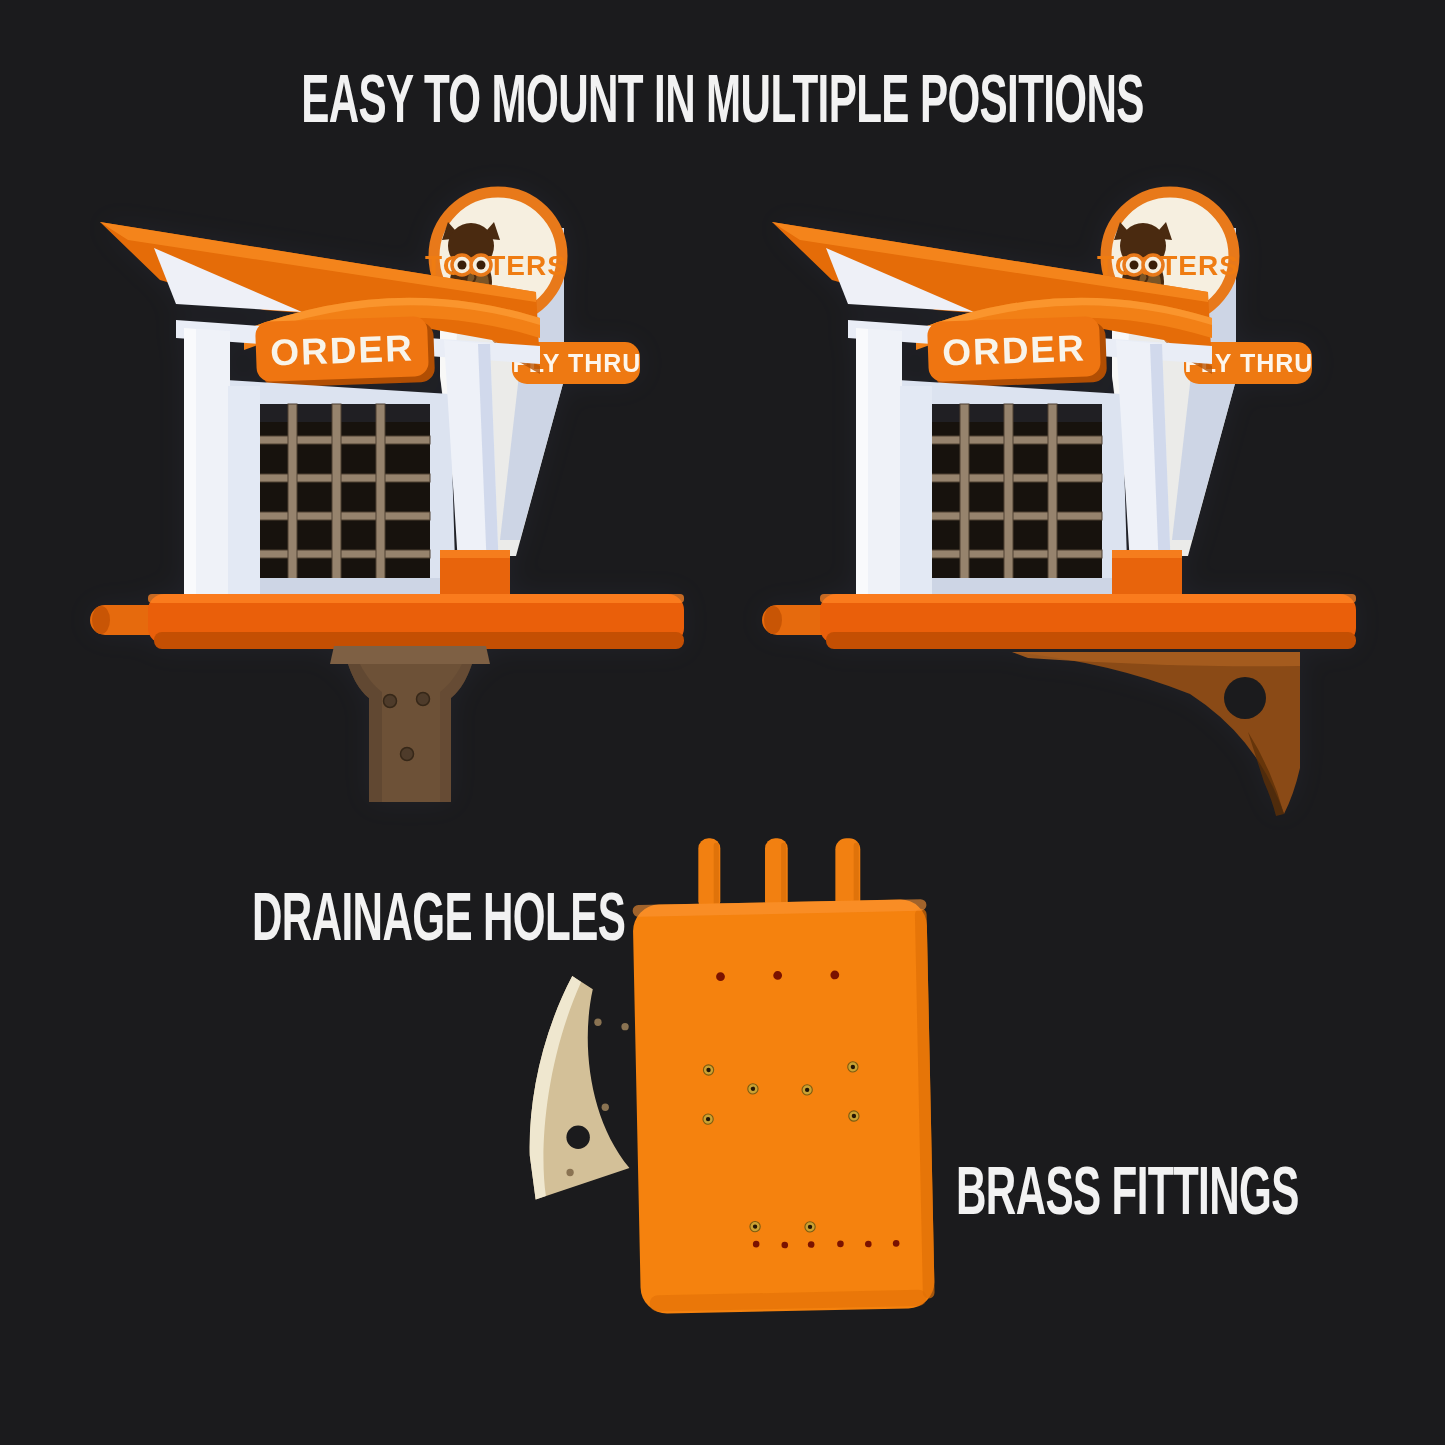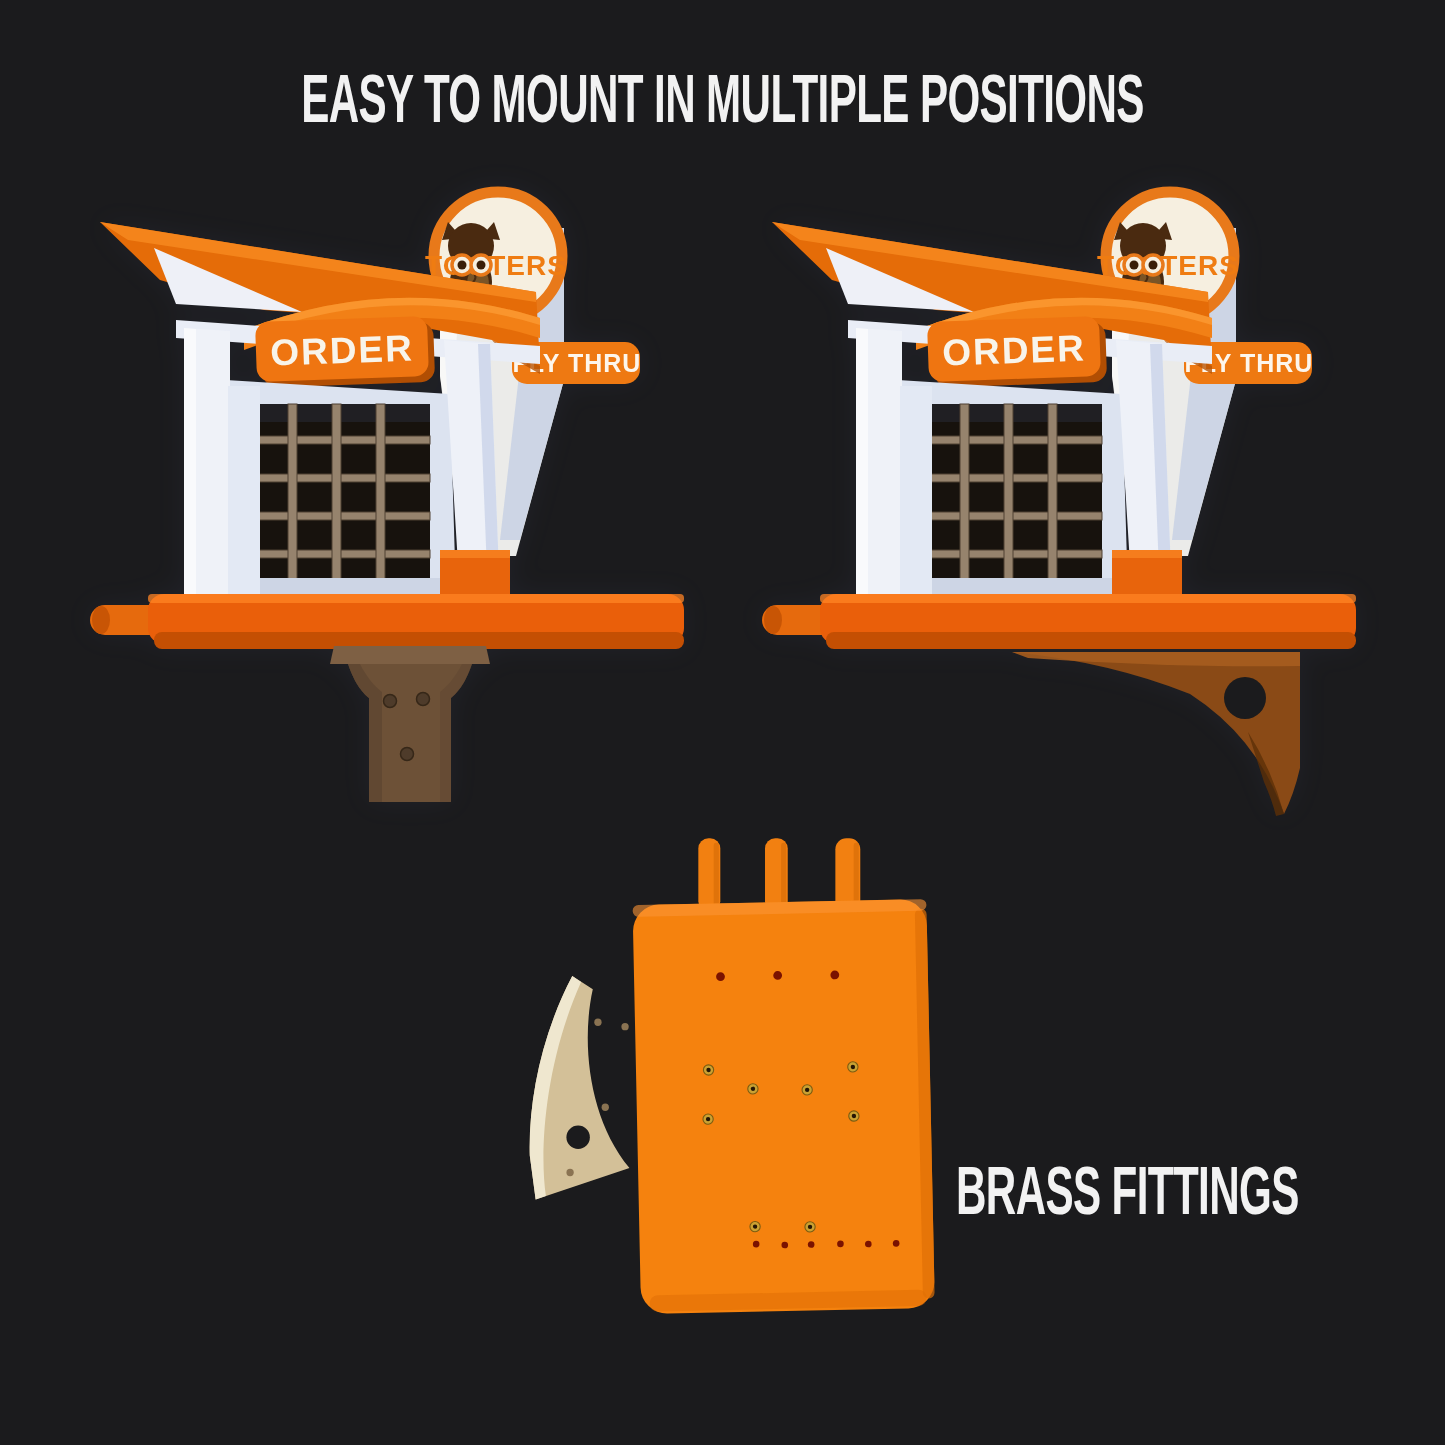--- a/index.html
+++ b/index.html
@@ -241,20 +241,23 @@
 
       <g class="bracket-corbel">
         <path d="M 252,474 L 540,474 L 540,590 Q 534,616 524,636 Q 498,560 430,516 Q 350,484 252,474 Z" fill="#8a4a16"></path>
         <path d="M 252,474 L 540,474 L 540,488 Q 420,490 268,480 Z" fill="#a65d1f" opacity="0.9"></path>
         <path d="M 524,636 Q 512,592 488,554 L 504,604 Q 512,622 516,638 Z" fill="#5d3008" opacity="0.8"></path>
         <circle cx="485" cy="520" r="21" fill="#1b1b1d"></circle>
       </g>
     </svg>
     </div>
 
+  <div class="big-label drainage-label">
+    <span>DRAINAGE HOLES</span>
+  </div>
 
   <div class="bottom-slot">
     <svg viewBox="0 0 640 690" aria-hidden="true">
 
       <g>
         <path d="M 100,210 C 58,290 40,380 42,455 L 50,515 L 178,472 C 122,404 112,300 128,228 Z" fill="#d3c098"></path>
         <path d="M 100,210 C 58,290 40,380 42,455 L 50,515 L 64,510 C 55,450 62,330 112,218 Z" fill="#efe7cf"></path>
         <g fill="#8a7352">
           <circle cx="135" cy="273" r="5"></circle>
           <circle cx="172" cy="279" r="5"></circle>

